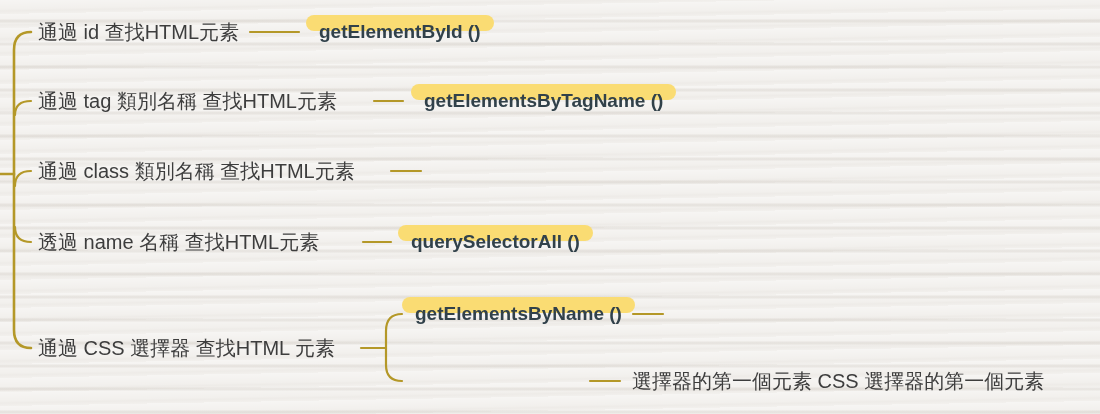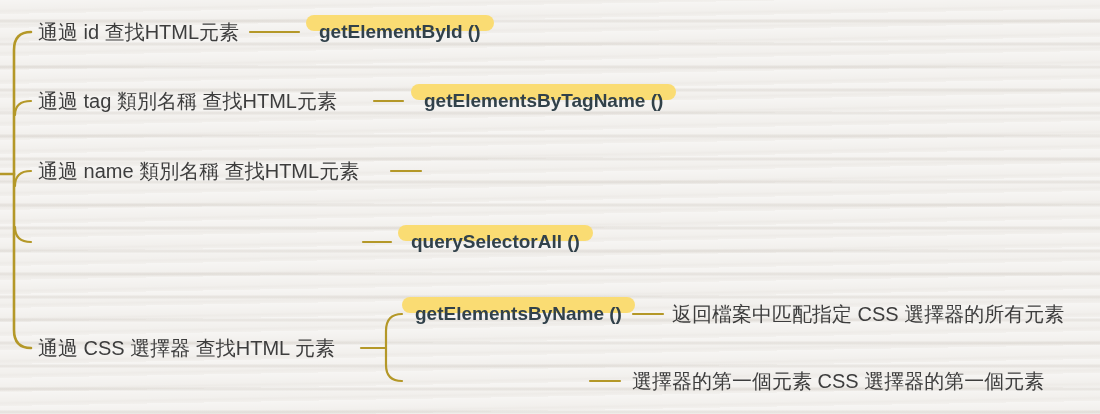--- a/index.html
+++ b/index.html
@@ -61,24 +61,24 @@
     <path class="thin" d="M 633 314 H 663"></path>
     <path class="thin" d="M 590 381 H 620"></path>
   </svg>
 
   <div class="label" style="left:38px; top:19px">通過 id 查找HTML元素</div>
   <div class="method-box" style="left:306px; top:15px">getElementById ()</div>
 
   <div class="label" style="left:38px; top:88px">通過 tag 類別名稱 查找HTML元素</div>
   <div class="method-box" style="left:411px; top:84px">getElementsByTagName ()</div>
 
-  <div class="label" style="left:38px; top:158px">通過 name 類別名稱 查找HTML元素</div>
+  <div class="label" style="left:38px; top:158px">通過 class 類別名稱 查找HTML元素</div>
 
+  <div class="label" style="left:38px; top:229px">透過 name 名稱 查找HTML元素</div>
   <div class="method-box" style="left:398px; top:225px">querySelectorAll ()</div>
 
   <div class="label" style="left:38px; top:335px">通過 CSS 選擇器 查找HTML 元素</div>
 
   <div class="method-box" style="left:402px; top:297px">getElementsByName ()</div>
-  <div class="desc" style="left:672px; top:301px">返回檔案中匹配指定 CSS 選擇器的所有元素</div>
 
   <div class="desc" style="left:632px; top:368px">選擇器的第一個元素 CSS 選擇器的第一個元素</div>
 
 </div>
 
 </body></html>

